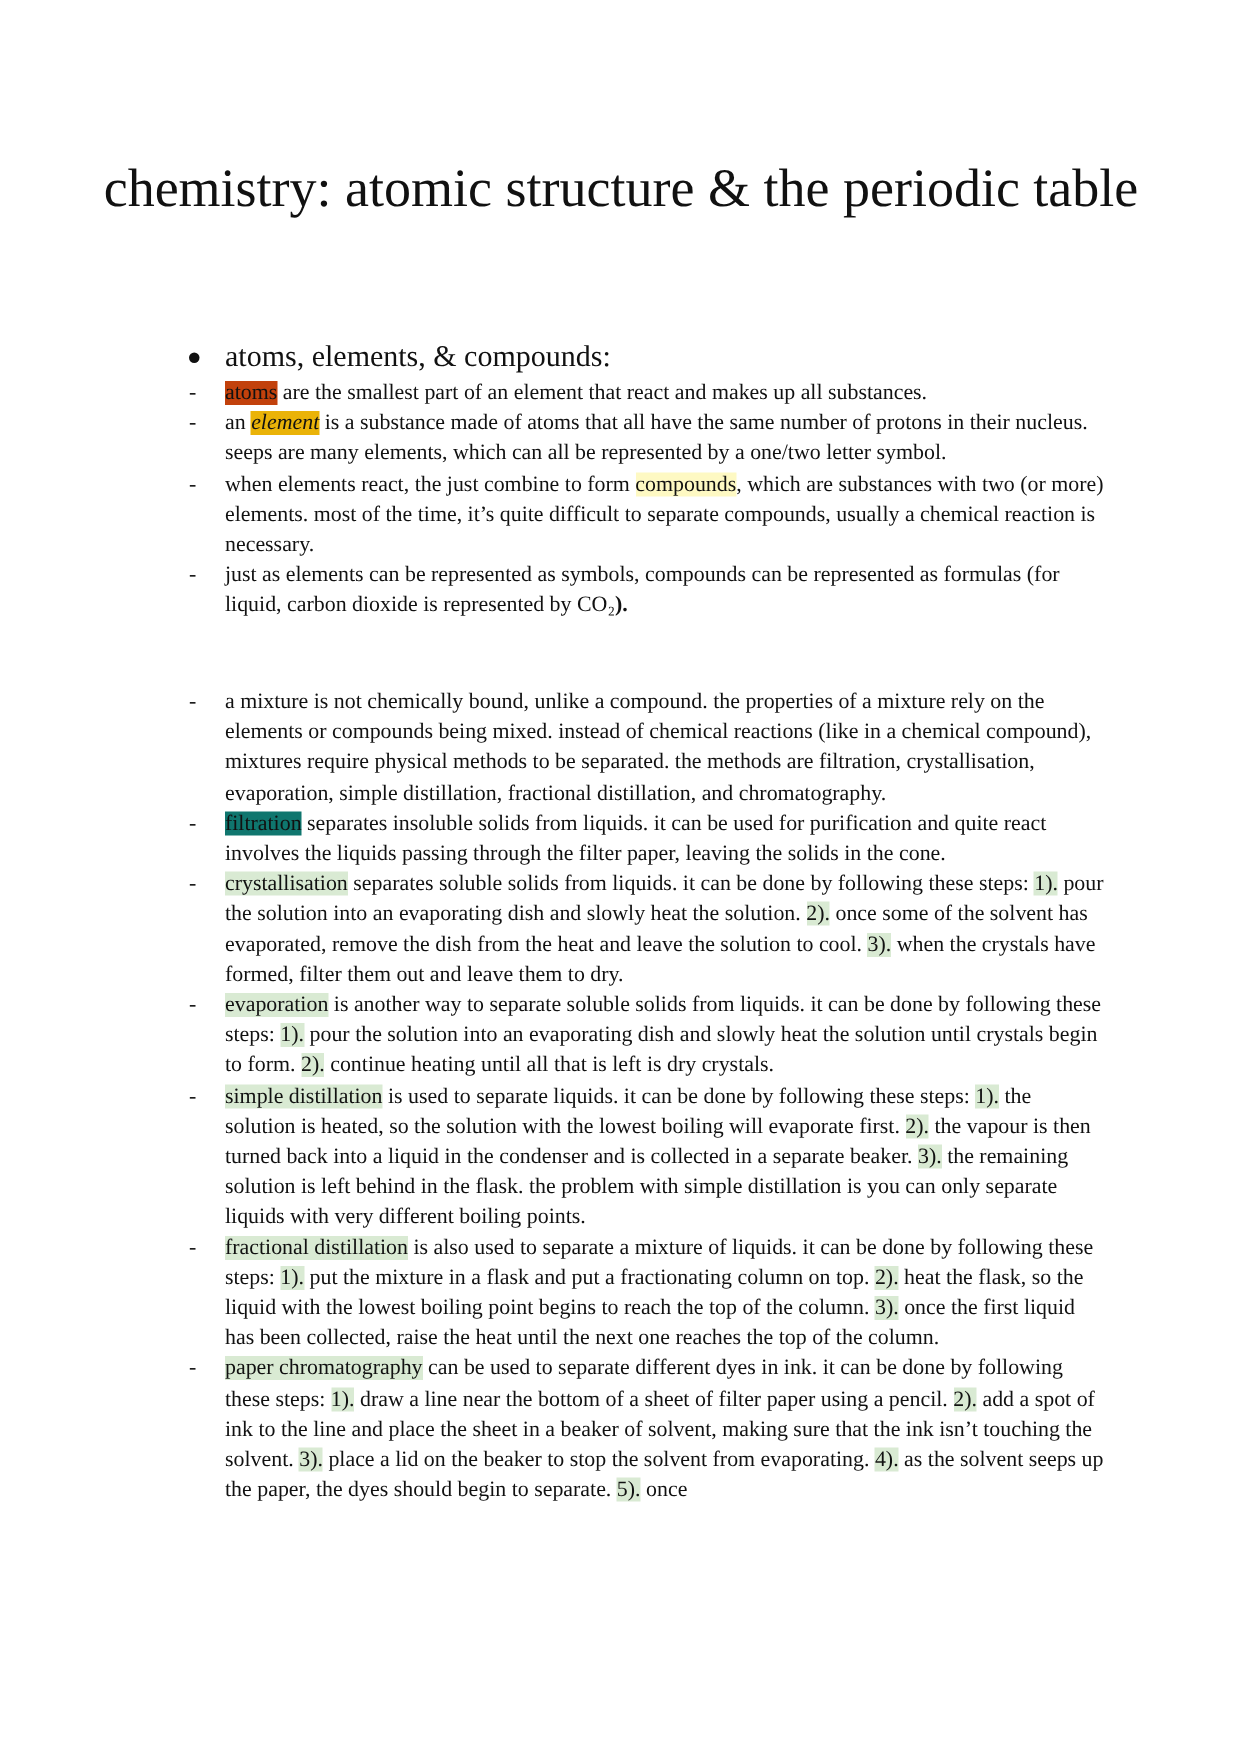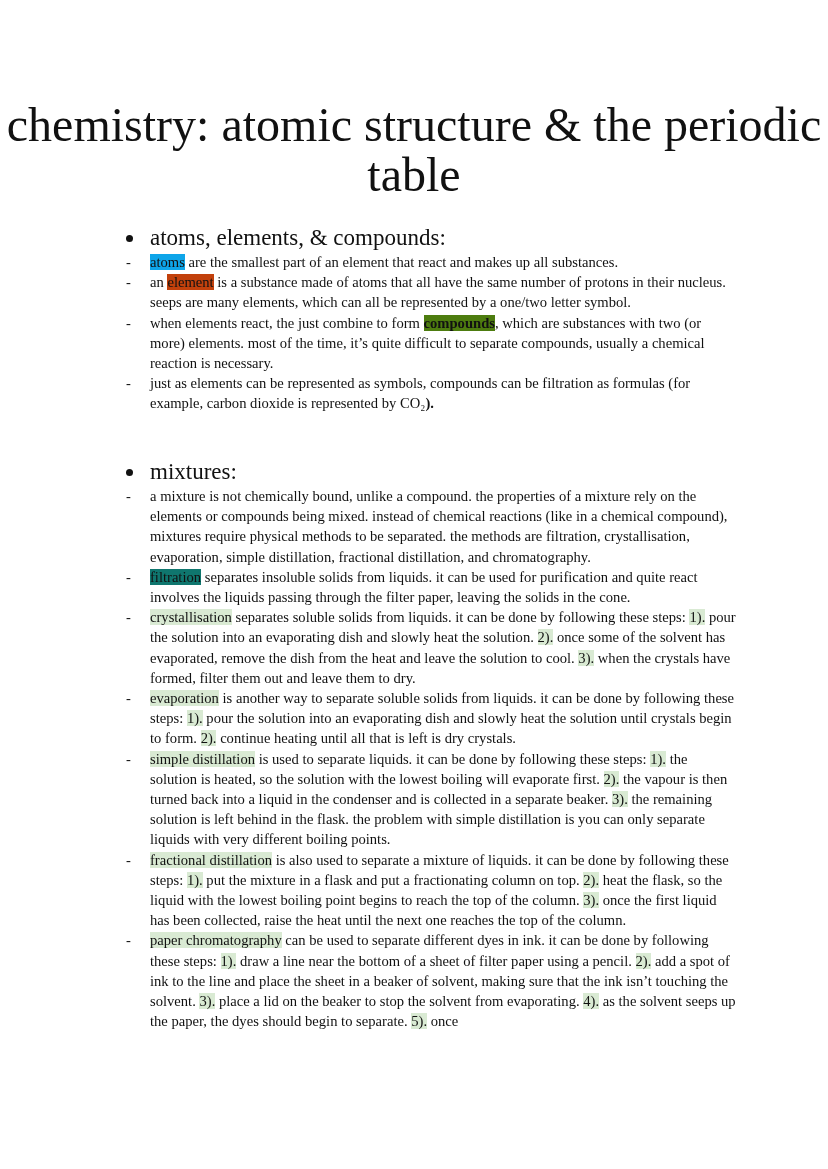--- a/index.html
+++ b/index.html
@@ -1,52 +1,48 @@
 <!DOCTYPE html>
 <html><head>
 <meta charset="utf-8">
 <style>
   html, body { margin: 0; padding: 0; background: #ffffff; }
   body { width: 828px; height: 1169px; position: relative; overflow: hidden;
          font-family: "Liberation Serif", "DejaVu Serif", serif; color: #111; }
   .page-title { position: absolute; top: 100px; left: 0; width: 828px; text-align: center;
-         font-size: 48px; line-height: 50px; font-weight: normal; margin: 0; }
+         font-size: 36px; line-height: 50px; font-weight: normal; margin: 0; }
   .section { position: absolute; left: 126px; width: 610px; }
   .section-heading { display: flex; align-items: center; height: 28px; margin: 0; font-weight: normal;
-         font-size: 23px; }
+         font-size: 20px; }
   .bullet-dot { width: 7px; height: 7px; border-radius: 50%; background: #111; margin-right: 17px; margin-left: 0px; flex: none; }
   ul.items { list-style: none; margin: 0; padding: 0; }
   ul.items li { position: relative; padding-left: 24px; font-size: 14.6px; line-height: 20.2px; }
   ul.items li .dash { position: absolute; left: 0; top: 0; }
   .hl { background: #d9ead3; }
   .b { font-weight: bold; }
 </style>
 </head>
 <body>
 
 <h1 class="page-title">chemistry: atomic structure &amp; the periodic table</h1>
 
 <section class="section" style="top:224px;">
   <h2 class="section-heading">
     <span class="bullet-dot"></span>
     <span>atoms, elements, &amp; compounds:</span>
   </h2>
   <ul class="items">
-      <li><span class="dash">-</span><span class="hl" style="background: #0ea5e9;">atoms</span><span> are the smallest part of an element that react and makes up all substances.</span></li>
-      <li><span class="dash">-</span><span>an </span><span class="hl" style="background: #c2410c;">element</span><span> is a substance made of atoms that all have the same number of protons in their nucleus. seeps are many elements, which can all be represented by a one/two letter symbol.</span></li>
-      <li><span class="dash">-</span><span>when elements react, the just combine to form </span><span class="hl" style="background: #4d7c0f; font-weight: bold;">compounds</span><span>, which are substances with two (or more) elements. most of the time, it’s quite difficult to separate compounds, usually a chemical reaction is necessary.</span></li>
-      <li><span class="dash">-</span><span>just as elements can be represented as symbols, compounds can be filtration as formulas (for example, carbon dioxide is represented by CO₂</span><span class="b">).</span></li>
+      <li><span class="dash">-</span><span class="hl" style="background: #c2410c;">atoms</span><span> are the smallest part of an element that react and makes up all substances.</span></li>
+      <li><span class="dash">-</span><span>an </span><span class="hl" style="background: #eab308; font-style: italic;">element</span><span> is a substance made of atoms that all have the same number of protons in their nucleus. seeps are many elements, which can all be represented by a one/two letter symbol.</span></li>
+      <li><span class="dash">-</span><span>when elements react, the just combine to form </span><span class="hl" style="background: #fef9c3;">compounds</span><span>, which are substances with two (or more) elements. most of the time, it’s quite difficult to separate compounds, usually a chemical reaction is necessary.</span></li>
+      <li><span class="dash">-</span><span>just as elements can be represented as symbols, compounds can be represented as formulas (for liquid, carbon dioxide is represented by CO₂</span><span class="b">).</span></li>
     </ul>
 </section>
 
 <section class="section" style="top:458px;">
-  <h2 class="section-heading">
-    <span class="bullet-dot"></span>
-    <span>mixtures:</span>
-  </h2>
   <ul class="items">
       <li><span class="dash">-</span><span>a mixture is not chemically bound, unlike a compound. the properties of a mixture rely on the elements or compounds being mixed. instead of chemical reactions (like in a chemical compound), mixtures require physical methods to be separated. the methods are filtration, crystallisation, evaporation, simple distillation, fractional distillation, and chromatography.</span></li>
       <li><span class="dash">-</span><span class="hl" style="background: #0f766e;">filtration</span><span> separates insoluble solids from liquids. it can be used for purification and quite react involves the liquids passing through the filter paper, leaving the solids in the cone.</span></li>
       <li><span class="dash">-</span><span class="hl" style="background: rgb(217, 234, 211);">crystallisation</span><span> separates soluble solids from liquids. it can be done by following these steps: </span><span class="hl" style="background: rgb(217, 234, 211);">1).</span><span> pour the solution into an evaporating dish and slowly heat the solution. </span><span class="hl" style="background: rgb(217, 234, 211);">2).</span><span> once some of the solvent has evaporated, remove the dish from the heat and leave the solution to cool. </span><span class="hl" style="background: rgb(217, 234, 211);">3).</span><span> when the crystals have formed, filter them out and leave them to dry.</span></li>
       <li><span class="dash">-</span><span class="hl" style="background: rgb(217, 234, 211);">evaporation</span><span> is another way to separate soluble solids from liquids. it can be done by following these steps: </span><span class="hl" style="background: rgb(217, 234, 211);">1).</span><span> pour the solution into an evaporating dish and slowly heat the solution until crystals begin to form. </span><span class="hl" style="background: rgb(217, 234, 211);">2).</span><span> continue heating until all that is left is dry crystals.</span></li>
       <li><span class="dash">-</span><span class="hl" style="background: rgb(217, 234, 211);">simple distillation</span><span> is used to separate liquids. it can be done by following these steps: </span><span class="hl" style="background: rgb(217, 234, 211);">1).</span><span> the solution is heated, so the solution with the lowest boiling will evaporate first. </span><span class="hl" style="background: rgb(217, 234, 211);">2).</span><span> the vapour is then turned back into a liquid in the condenser and is collected in a separate beaker. </span><span class="hl" style="background: rgb(217, 234, 211);">3).</span><span> the remaining solution is left behind in the flask. the problem with simple distillation is you can only separate liquids with very different boiling points.</span></li>
       <li><span class="dash">-</span><span class="hl" style="background: rgb(217, 234, 211);">fractional distillation</span><span> is also used to separate a mixture of liquids. it can be done by following these steps: </span><span class="hl" style="background: rgb(217, 234, 211);">1).</span><span> put the mixture in a flask and put a fractionating column on top. </span><span class="hl" style="background: rgb(217, 234, 211);">2).</span><span> heat the flask, so the liquid with the lowest boiling point begins to reach the top of the column. </span><span class="hl" style="background: rgb(217, 234, 211);">3).</span><span> once the first liquid has been collected, raise the heat until the next one reaches the top of the column.</span></li>
       <li><span class="dash">-</span><span class="hl" style="background: rgb(217, 234, 211);">paper chromatography</span><span> can be used to separate different dyes in ink. it can be done by following these steps: </span><span class="hl" style="background: rgb(217, 234, 211);">1).</span><span> draw a line near the bottom of a sheet of filter paper using a pencil. </span><span class="hl" style="background: rgb(217, 234, 211);">2).</span><span> add a spot of ink to the line and place the sheet in a beaker of solvent, making sure that the ink isn’t touching the solvent. </span><span class="hl" style="background: rgb(217, 234, 211);">3).</span><span> place a lid on the beaker to stop the solvent from evaporating. </span><span class="hl" style="background: rgb(217, 234, 211);">4).</span><span> as the solvent seeps up the paper, the dyes should begin to separate. </span><span class="hl" style="background: rgb(217, 234, 211);">5).</span><span> once</span></li>
     </ul>
 </section>

